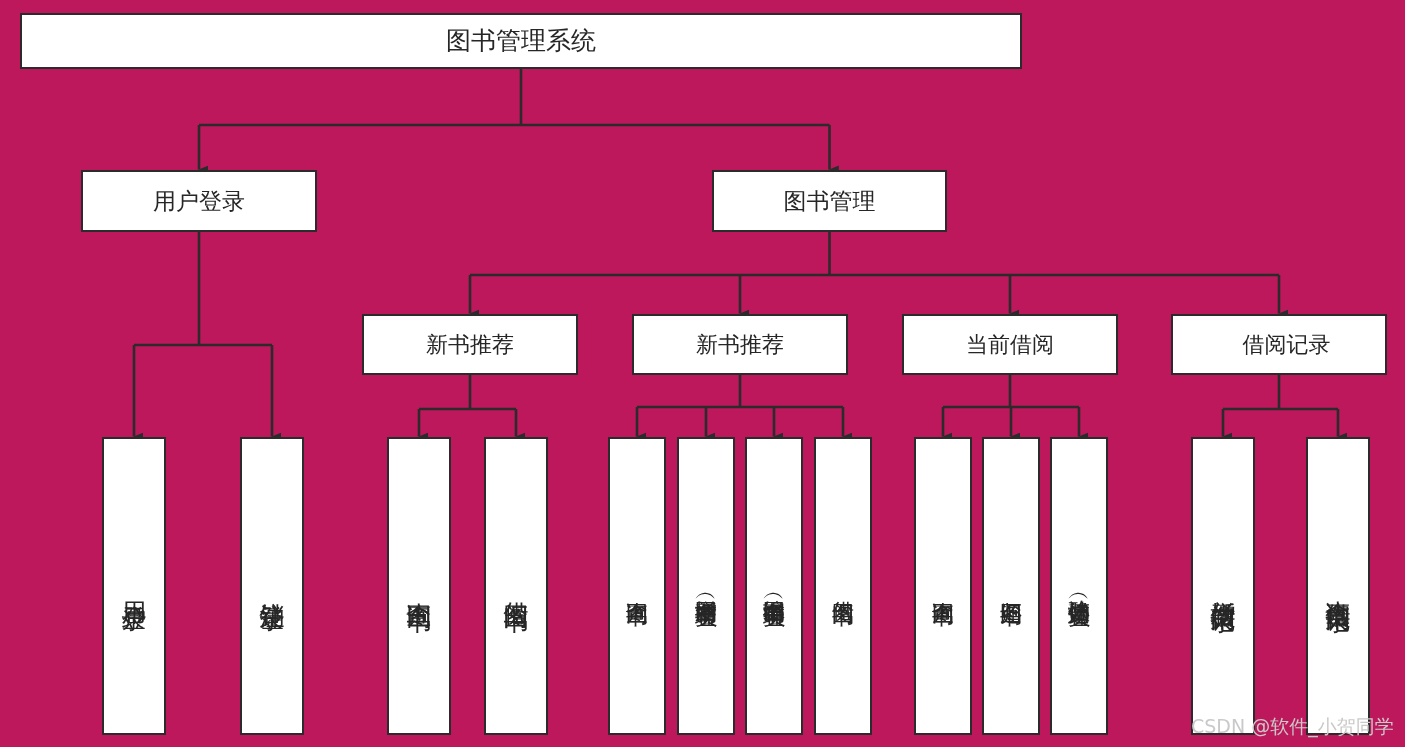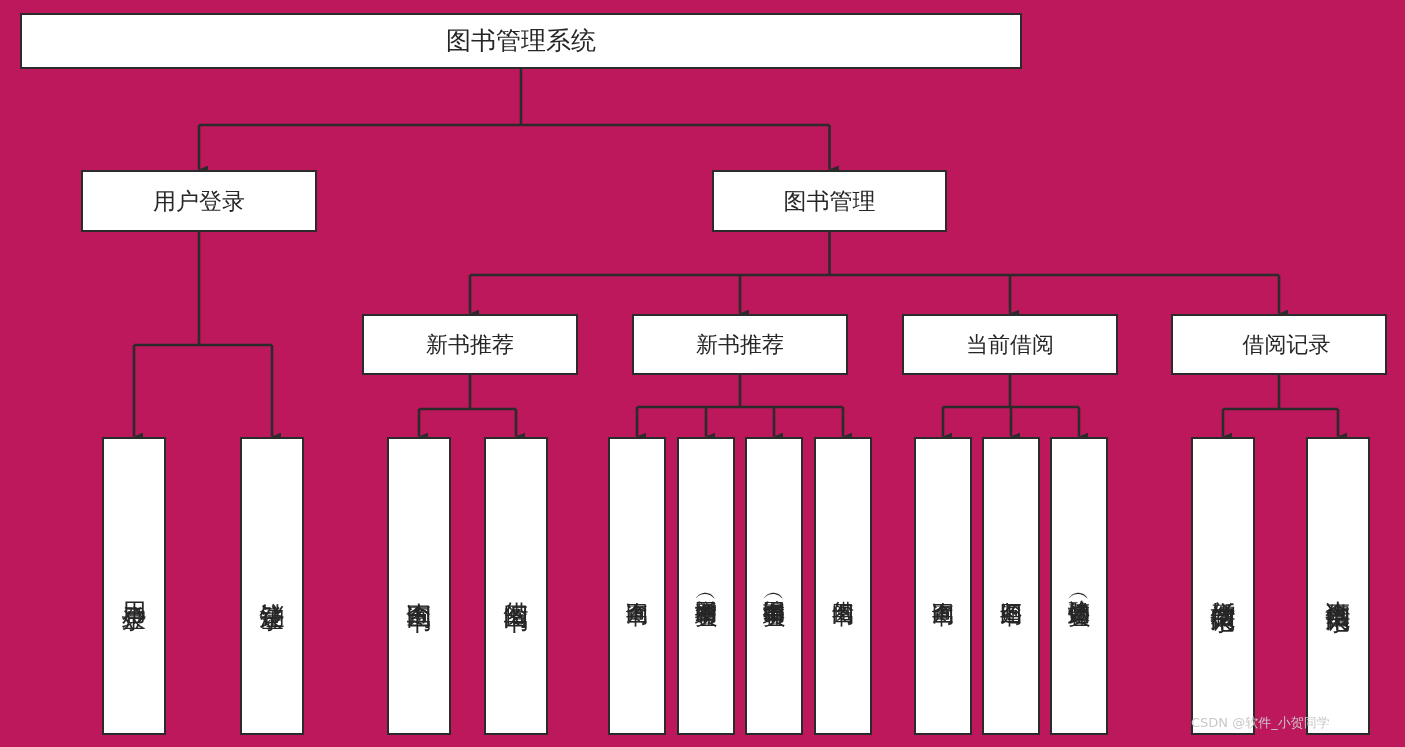--- a/index.html
+++ b/index.html
@@ -60,21 +60,21 @@
     line-height: 1;
     white-space: nowrap;
   }
   .leaf.narrow .node-label {
     font-size: 22px;
     letter-spacing: 1px;
   }
   .watermark {
     position: absolute;
     color: #c9c9c9;
-    font-size: 13px;
+    font-size: 19px;
     font-family: "DejaVu Sans", "Liberation Sans", sans-serif;
     white-space: nowrap;
     user-select: none;
   }
 </style>
 </head>
 <body>
 
 <div id="diagram-root">
 

